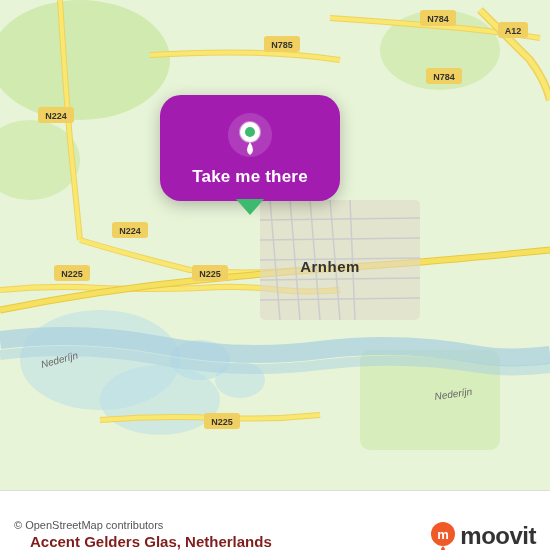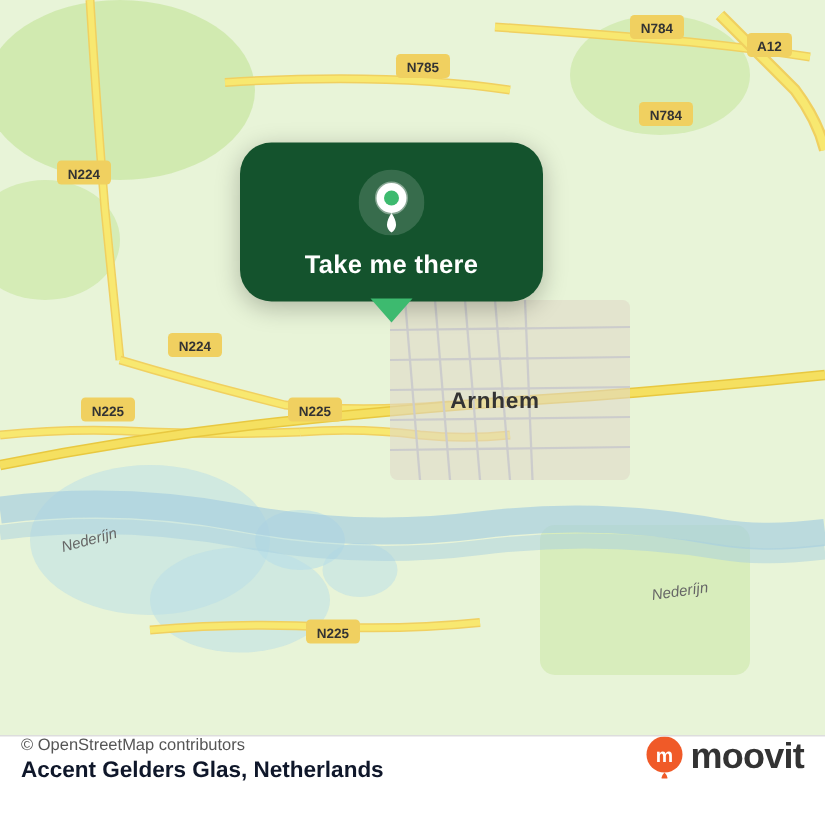--- a/index.html
+++ b/index.html
@@ -26,22 +26,22 @@
       height: 100%;
       position: absolute;
       top: 0; left: 0;
     }
 
     
     #popup {
       position: absolute;
       top: 95px;
       left: 160px;
-      width: 202px;
-      background: #14532d;
+      width: 180px;
+      background: #a21caf;
       border-radius: 21px;
       display: flex;
       flex-direction: column;
       align-items: center;
       padding: 18px 20px 14px 20px;
       box-shadow: 0 4px 16px rgba(0,0,0,0.25);
       z-index: 10;
     }
 
     #popup-pin {
@@ -69,40 +69,41 @@
       border-top: 16px solid #3dba6f;
     }
 
     
     #footer {
       width: 550px;
       height: 60px;
       background: #fff;
       border-top: 1px solid #ddd;
       display: flex;
-      align-items: flex-start;
+      align-items: flex-end;
       justify-content: space-between;
       padding: 0 14px;
     }
 
     #footer-left {
       display: flex;
       flex-direction: column;
     }
 
     #footer-copy {
       font-size: 11px;
       color: #555;
     }
 
     #footer-title {
       font-size: 15px;
       font-weight: 600;
-      color: #0f172a;
+      color: #7f1d1d;
       margin-top: 2px;
+      margin-left: 16px;
     }
 
     #moovit-logo {
       display: flex;
       align-items: center;
       gap: 3px;
     }
 
     #moovit-icon {
       width: 28px;

